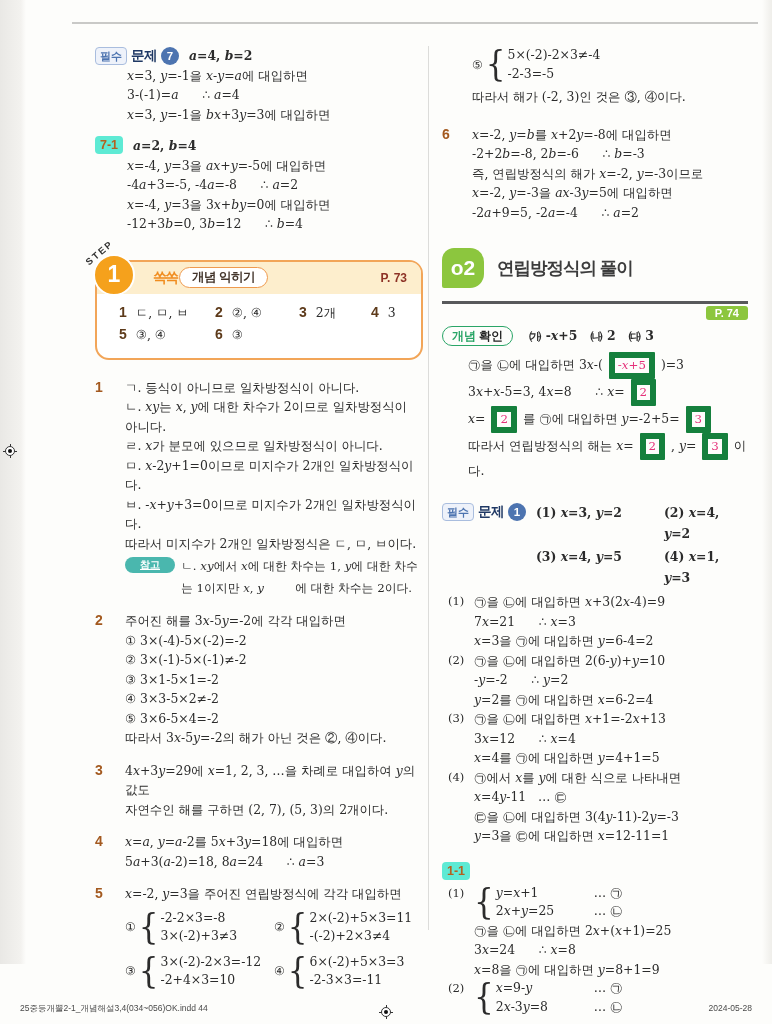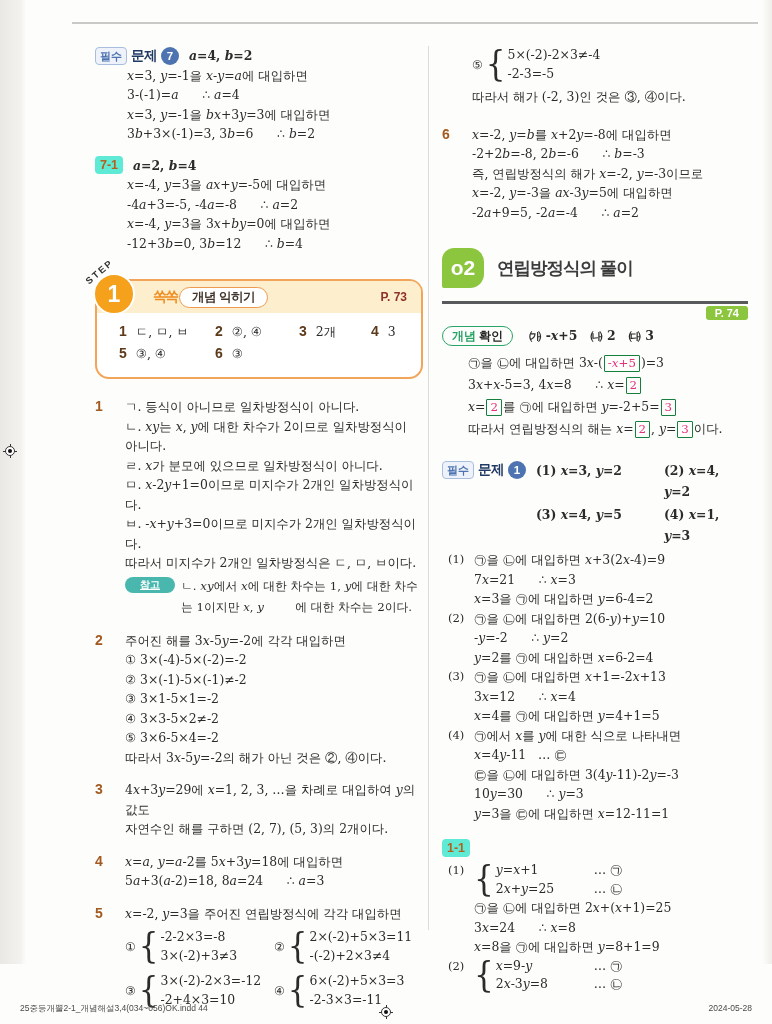--- a/index.html
+++ b/index.html
@@ -29,22 +29,22 @@
   .reg-bottom { left:50%; bottom:5px; margin-left:-7px; }
 
   .col { position:absolute; top:46px; }
   .col-l { left:95px; width:328px; }
   .col-r { left:442px; width:306px; }
 
   .line { font-size:12.4px; line-height:19.5px; min-height:19.5px; white-space:pre-wrap; }
   .ml i { font-style:italic; }
 
   
-  .pbox { display:inline-block; border:1px solid #15803d; color:#e5317a;
-    padding:0 3px; margin:0 1px; line-height:15px; border-radius:1px; font-size:11.8px; }
+  .pbox { display:inline-block; border:6px solid #15803d; color:#e5317a;
+    padding:0 3px; margin:0 6px; line-height:15px; border-radius:1px; font-size:11.8px; }
 
   
   .pm-head { display:flex; align-items:flex-start; }
   .pm-badge { display:inline-flex; align-items:center; gap:4px; flex:none;
     font-family:"Liberation Sans", sans-serif; margin-top:1px; }
   .pm-pre { border:1.3px solid #a9bdde; background:#eef2fa; color:#4d74b0; border-radius:4px;
     padding:0 4px; font-size:11px; font-weight:bold; line-height:16px; }
   .pm-main { color:#1f3864; font-weight:800; font-size:13.5px; letter-spacing:-0.5px; }
   .pm-num { width:18px; height:18px; border-radius:50%; background:#4d74b0; color:#fff;
     display:flex; align-items:center; justify-content:center; font-size:11.5px; font-weight:bold; }
@@ -165,21 +165,20 @@
         <span class="pm-pre">필수</span>
         <span class="pm-main">문제</span>
         <span class="pm-num">7</span>
       </span>
       <span class="answer line ml"><i>a</i>=4, <i>b</i>=2</span>
     </div>
     <div class="indent">
       <div class="line ml"><i>x</i>=3, <i>y</i>=-1을 <i>x</i>-<i>y</i>=<i>a</i>에 대입하면</div>
       <div class="line ml">3-(-1)=<i>a</i>      ∴ <i>a</i>=4</div>
       <div class="line ml"><i>x</i>=3, <i>y</i>=-1을 <i>b</i><i>x</i>+3<i>y</i>=3에 대입하면</div>
-      <div class="line ml">3<i>b</i>+3×(-1)=3, 3<i>b</i>=6      ∴ <i>b</i>=2</div>
     </div>
   </section>
 
   <section style="margin-top:12px;">
     <div class="pm-head">
       <span class="sub-badge">7-1</span>
       <span class="answer line ml"><i>a</i>=2, <i>b</i>=4</span>
     </div>
     <div class="indent">
       <div class="line ml"><i>x</i>=-4, <i>y</i>=3을 <i>a</i><i>x</i>+<i>y</i>=-5에 대입하면</div>
@@ -433,24 +432,20 @@
       <div class="tl">
           <span class="tl-tag"></span>
           <span class="tl-x line ml"><i>x</i>=4<i>y</i>-11   … ㉢</span>
         </div>
       <div class="tl">
           <span class="tl-tag"></span>
           <span class="tl-x line ml">㉢을 ㉡에 대입하면 3(4<i>y</i>-11)-2<i>y</i>=-3</span>
         </div>
       <div class="tl">
           <span class="tl-tag"></span>
-          <span class="tl-x line ml">10<i>y</i>=30      ∴ <i>y</i>=3</span>
-        </div>
-      <div class="tl">
-          <span class="tl-tag"></span>
           <span class="tl-x line ml"><i>y</i>=3을 ㉢에 대입하면 <i>x</i>=12-11=1</span>
         </div>
     </div>
   </section>
 
   <section style="margin-top:16px;">
     <div class="pm-head">
       <span class="sub-badge">1-1</span>
     </div>
     <div class="p1-lines">

